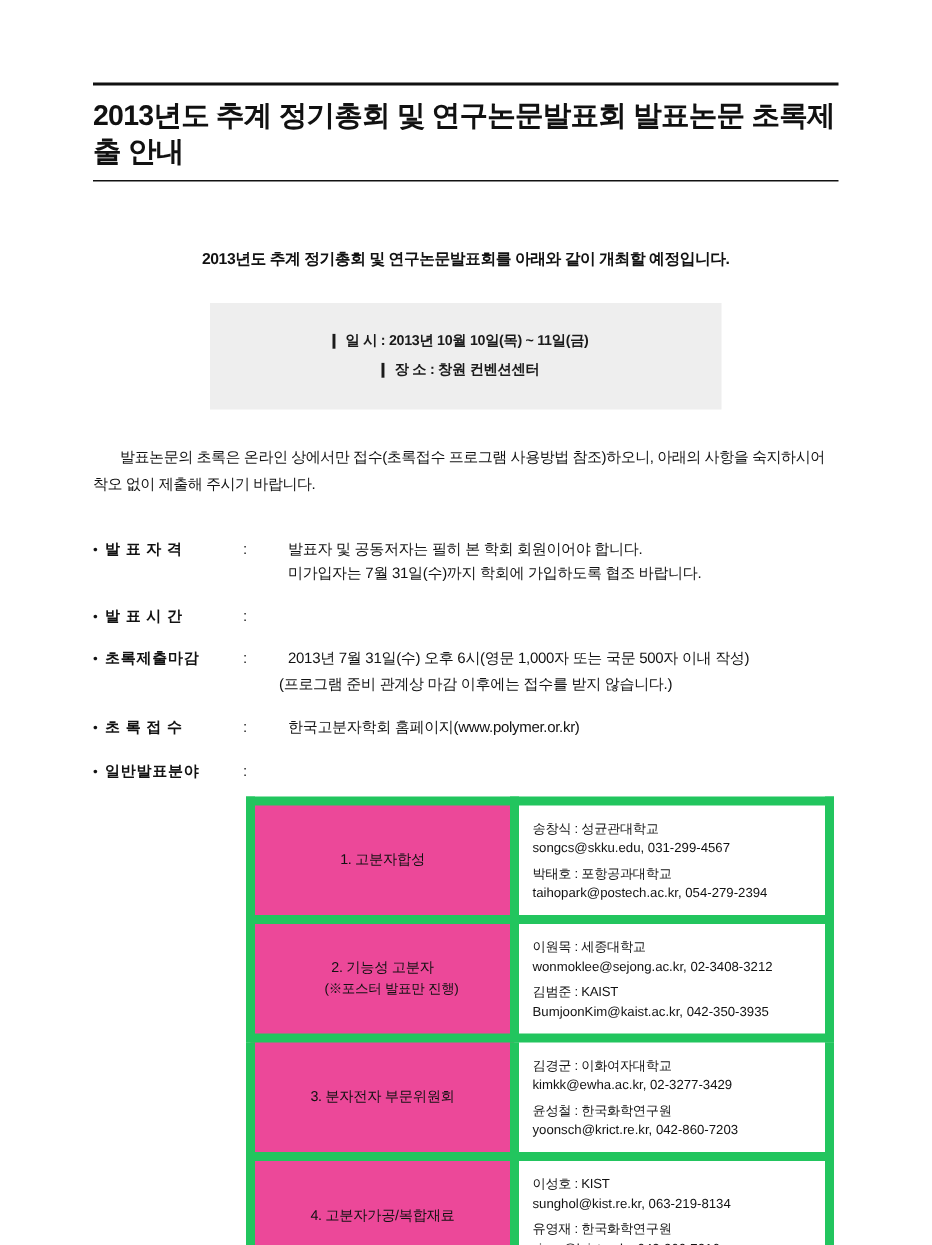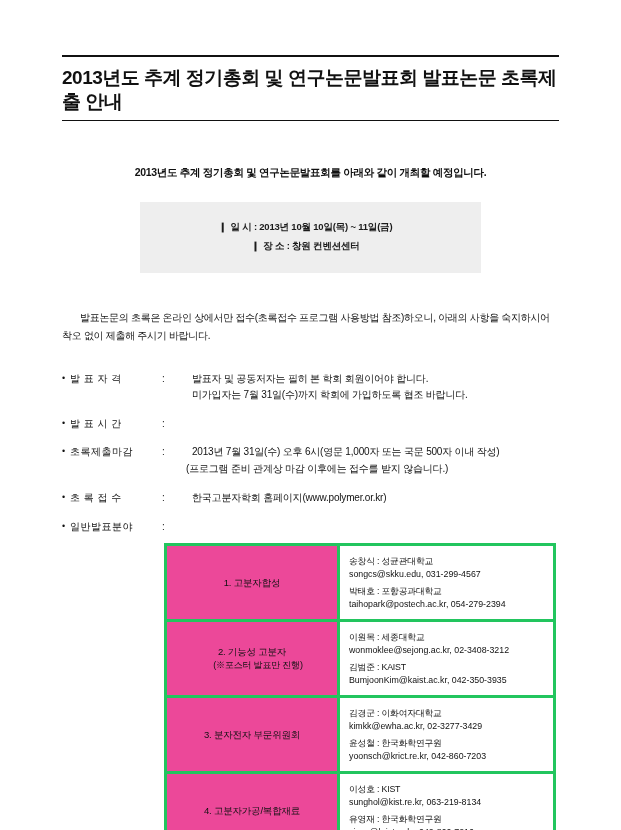--- a/index.html
+++ b/index.html
@@ -61,21 +61,21 @@
     text-align: center;
     letter-spacing: -0.2px;
     padding: 3px 0;
   }
   .info-line .bar {
     font-weight: bold;
     margin-right: 4px;
   }
   
   .para {
-    margin-top: 36px;
+    margin-top: 24px;
     font-size: 10px;
     line-height: 1.8;
     color: #111111;
     letter-spacing: -0.3px;
   }
   .para .indent {
     display: inline-block;
     width: 18px;
   }
   
@@ -91,21 +91,21 @@
     width: 8px;
     flex: 0 0 8px;
     font-size: 9px;
     line-height: 1.55;
     padding-top: 1px;
     color: #111;
   }
   .label {
     flex: 0 0 92px;
     font-size: 10px;
-    font-weight: normal;
+    font-weight: bold;
     letter-spacing: 0.5px;
     line-height: 1.55;
     color: #111;
   }
   .colon {
     flex: 0 0 10px;
     font-size: 10px;
     line-height: 1.55;
   }
   .value {
@@ -128,21 +128,21 @@
     margin-left: 102px;
     margin-top: -4px;
     margin-right: 0;
   }
   table.contacts {
     border-collapse: collapse;
     width: 392px;
     table-layout: fixed;
   }
   table.contacts td {
-    border: 3px solid #22c55e;
+    border: 6px solid #22c55e;
     vertical-align: middle;
     padding: 7px 9px;
   }
   td.cat {
     width: 152px;
     background: #ec4899;
     font-size: 9.5px;
     color: #111;
     letter-spacing: -0.2px;
     line-height: 1.5;

